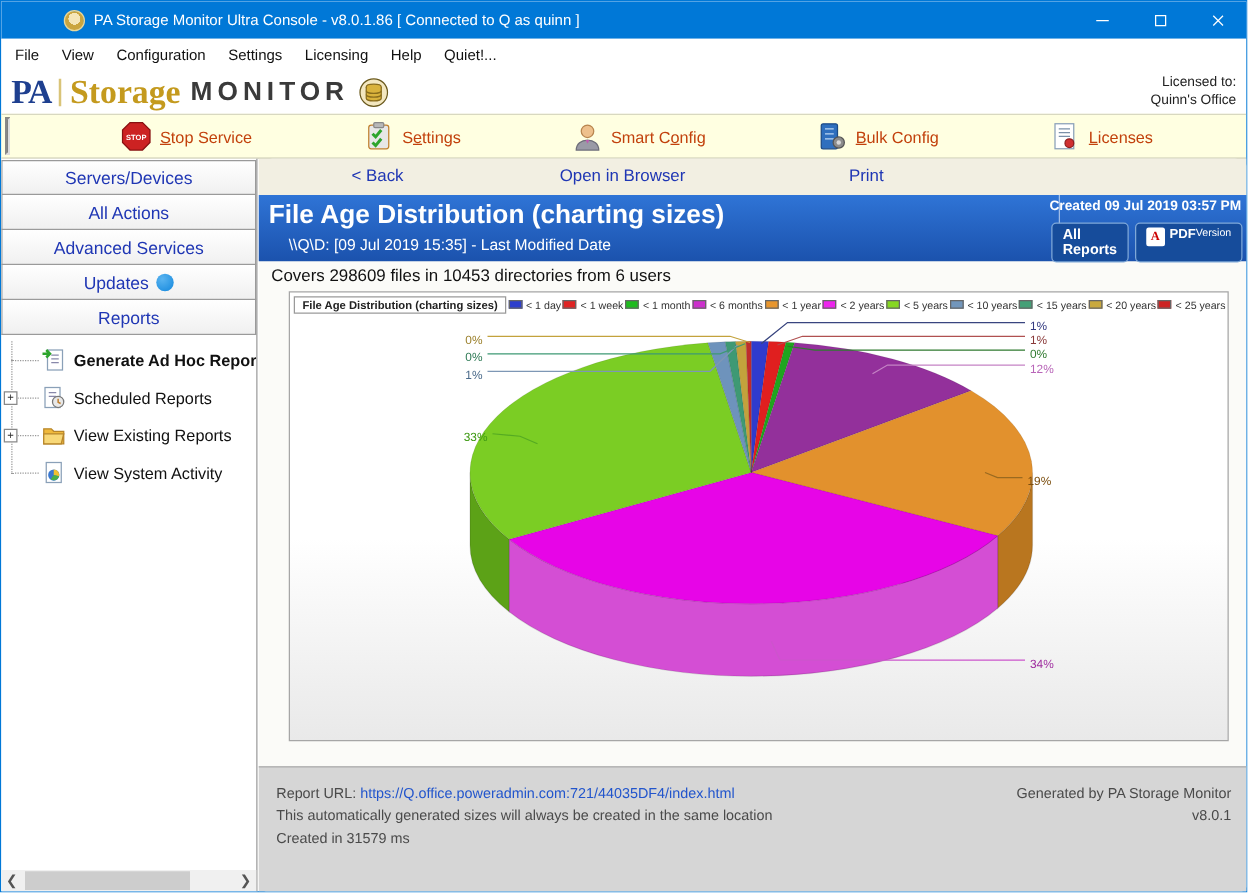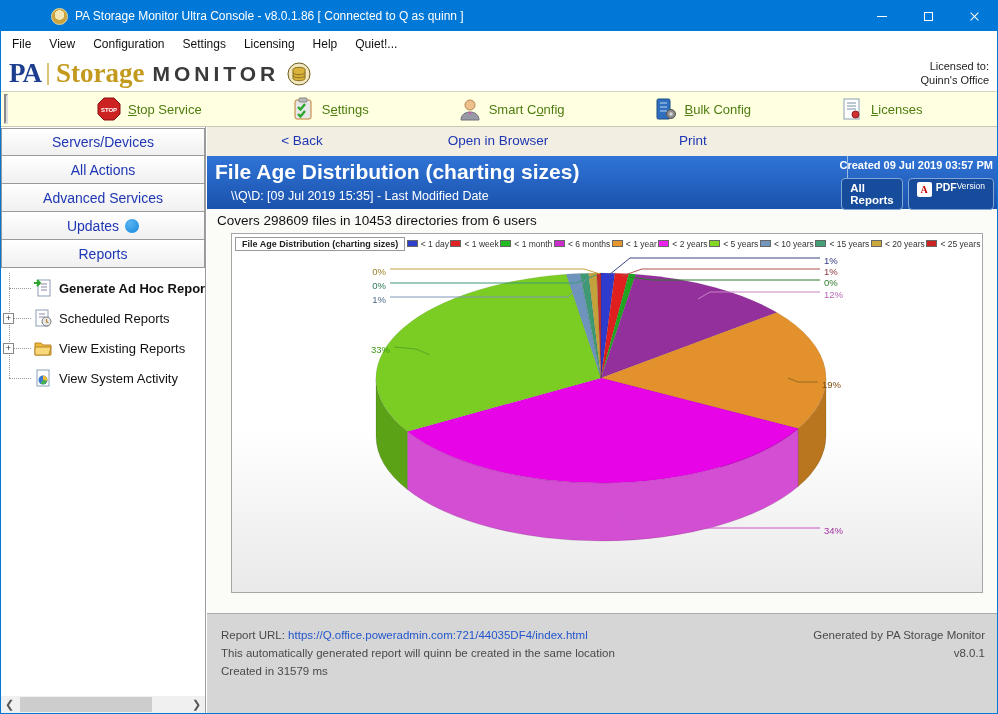--- a/index.html
+++ b/index.html
@@ -30,21 +30,21 @@
   .logo-monitor { font-size:21px; font-weight:bold; color:#3a3a3a; letter-spacing:4px; }
   .logo-db { width:24px; height:24px; margin-left:8px; }
   .licensed { margin-left:auto; text-align:right; font-size:11px; color:#222; padding-right:8px; line-height:1.25; }
 
   
   .toolbar { position:absolute; left:0; top:90px; width:100%; height:36px; background:#ffffe1; border-top:1px solid #d8d8c0; border-bottom:1px solid #c9c9b2; display:flex; align-items:center;gap:47px; }
   .lcd { position:relative; width:192px; height:30px; margin-left:3px; background:#0b130b; border:2px solid; border-color:#888 #ddd #ddd #888; overflow:hidden;
          background-image:repeating-linear-gradient(90deg, #20371f 0 1px, transparent 1px 8px), repeating-linear-gradient(0deg, #20371f 0 1px, transparent 1px 7px); }
   .lcd-text { position:absolute; left:4px; top:2px; font-size:11px; color:#46e846; white-space:nowrap; }
   .lcd-dot { display:inline-block; width:7px; height:7px; border-radius:50%; background:#46e846; margin-right:4px; }
-  .tb-btn { display:flex; align-items:center; gap:7px; font-size:13px; color:#4d7c0f; margin-left:42px; cursor:default; white-space:nowrap; }
+  .tb-btn { display:flex; align-items:center; gap:7px; font-size:13px; color:#c2410c; margin-left:42px; cursor:default; white-space:nowrap; }
   .tb-btn u { text-decoration:underline; }
   .tb-icon { width:24px; height:24px; flex:0 0 auto; }
 
   
   .body { position:absolute; left:0; top:126px; width:100%; height:588px; }
   .sidebar { position:absolute; left:0; top:0; width:205px; height:588px; background:#fff; border-right:1px solid #9c9c9c; }
   .navstack { position:absolute; left:0; top:1px; width:100%; }
   .nav-btn { height:28px; border:1px solid #9a9a9a; border-top-width:0; background:linear-gradient(#ffffff,#f0f0f0); display:flex; align-items:center; justify-content:center; font-size:14px; color:#1f36b4; }
   .nav-btn:first-child { border-top-width:1px; }
   .badge-dot { width:14px; height:14px; border-radius:50%; background:radial-gradient(circle at 35% 30%, #5ab4f0, #1287dd); margin-left:6px; }
@@ -407,21 +407,21 @@
             <polyline points="158,32 344,32 364,24" fill="none" stroke="#3e9974" stroke-width="1"></polyline>
             <text x="154" y="38" fill="#2e7a55" font-size="9.5" text-anchor="end" font-family="Liberation Sans, sans-serif">0%</text>
             <polyline points="158,18 352,18 368,23" fill="none" stroke="#c3a23c" stroke-width="1"></polyline>
             <text x="154" y="24" fill="#9a7f2a" font-size="9.5" text-anchor="end" font-family="Liberation Sans, sans-serif">0%</text>
           </svg>
       </div>
 
       <div class="rfooter">
         <div class="rf-left">
           <div><span>Report URL: </span><a href="#">https://Q.office.poweradmin.com:721/44035DF4/index.html</a></div>
-          <div>This automatically generated report will quinn be created in the same location</div>
+          <div>This automatically generated sizes will always be created in the same location</div>
           <div>Created in 31579 ms</div>
         </div>
         <div class="rf-right">
           <div>Generated by PA Storage Monitor</div>
           <div>v8.0.1</div>
         </div>
       </div>
     </div>
   </div>
 </div>

